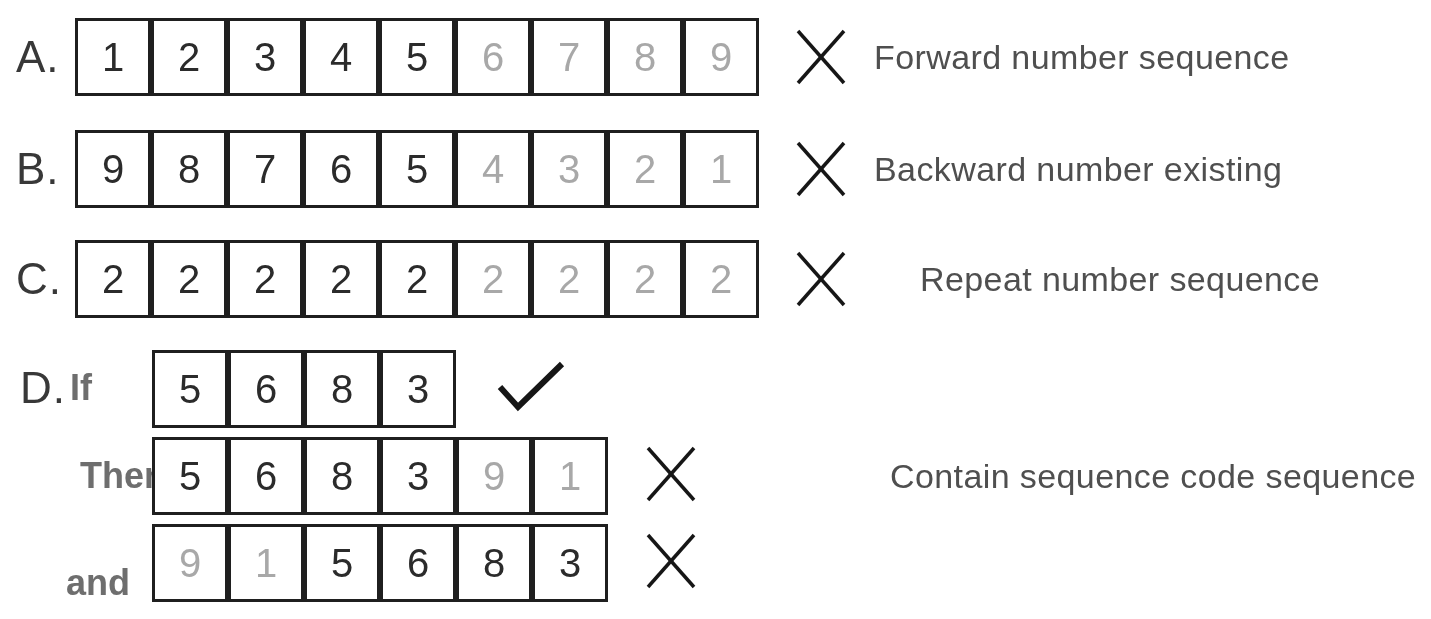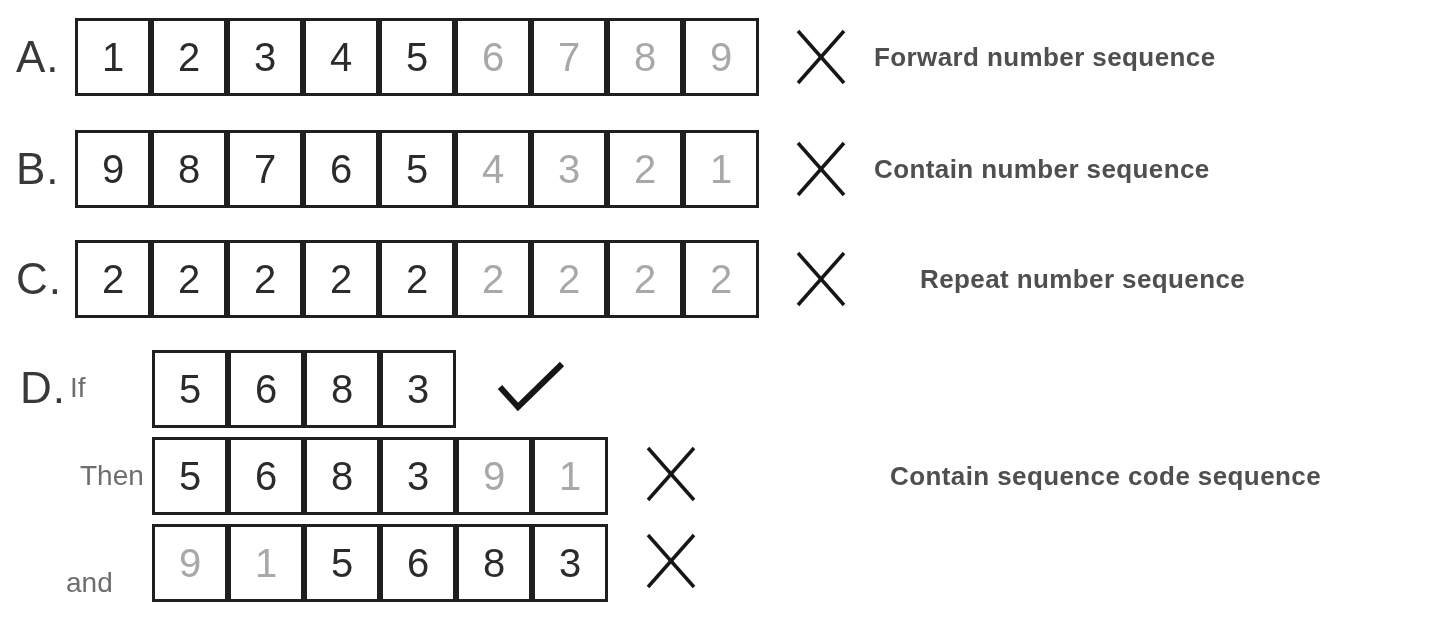--- a/index.html
+++ b/index.html
@@ -19,22 +19,22 @@
     width:76px;height:78px;
     border:3px solid #1f1f1f;
     background:#ffffff;
     display:flex;align-items:center;justify-content:center;
     font-size:40px;font-weight:300;color:#2b2b2b;
   }
   .cell.muted{color:#a8a8a8;}
 
   
   .row-letter{font-size:44px;font-weight:300;color:#383838;letter-spacing:1px;}
-  .row-prefix{font-size:28px;font-weight:400;color:#6e6e6e;}
-  .desc{font-size:26px;font-weight:700;color:#4f4f4f;letter-spacing:0.4px;white-space:nowrap;}
+  .row-prefix{font-size:36px;font-weight:700;color:#6e6e6e;}
+  .desc{font-size:34px;font-weight:400;color:#4f4f4f;letter-spacing:0.4px;white-space:nowrap;}
 
   .mark svg{display:block;}
 
   
   .pos-a-label{left:16px;top:18px;}   .pos-a-cells{left:75px;top:18px;}
   .pos-a-mark{left:796px;top:29px;}   .pos-a-desc{left:874px;top:18px;}
   .pos-b-label{left:16px;top:130px;}  .pos-b-cells{left:75px;top:130px;}
   .pos-b-mark{left:796px;top:141px;}  .pos-b-desc{left:874px;top:130px;}
   .pos-c-label{left:16px;top:240px;}  .pos-c-cells{left:75px;top:240px;}
   .pos-c-mark{left:796px;top:251px;}  .pos-c-desc{left:920px;top:240px;}
@@ -86,21 +86,21 @@
     <div class="cell muted">3</div>
     <div class="cell muted">2</div>
     <div class="cell muted">1</div>
   </div>
 <div class="abs pos-b-mark mark">
     <svg width="50" height="56" viewBox="0 0 50 56">
       <line x1="2" y1="2" x2="48" y2="54" stroke="#161616" stroke-width="3.5"></line>
       <line x1="48" y1="2" x2="2" y2="54" stroke="#161616" stroke-width="3.5"></line>
     </svg>
   </div>
-<div class="abs vcenter pos-b-desc desc">Contain number sequence</div>
+<div class="abs vcenter pos-b-desc desc">Backward number existing</div>
 
 <div class="abs vcenter pos-c-label row-letter">C.</div>
 <div class="abs pos-c-cells cells">
     <div class="cell">2</div>
     <div class="cell">2</div>
     <div class="cell">2</div>
     <div class="cell">2</div>
     <div class="cell">2</div>
     <div class="cell muted">2</div>
     <div class="cell muted">2</div>

